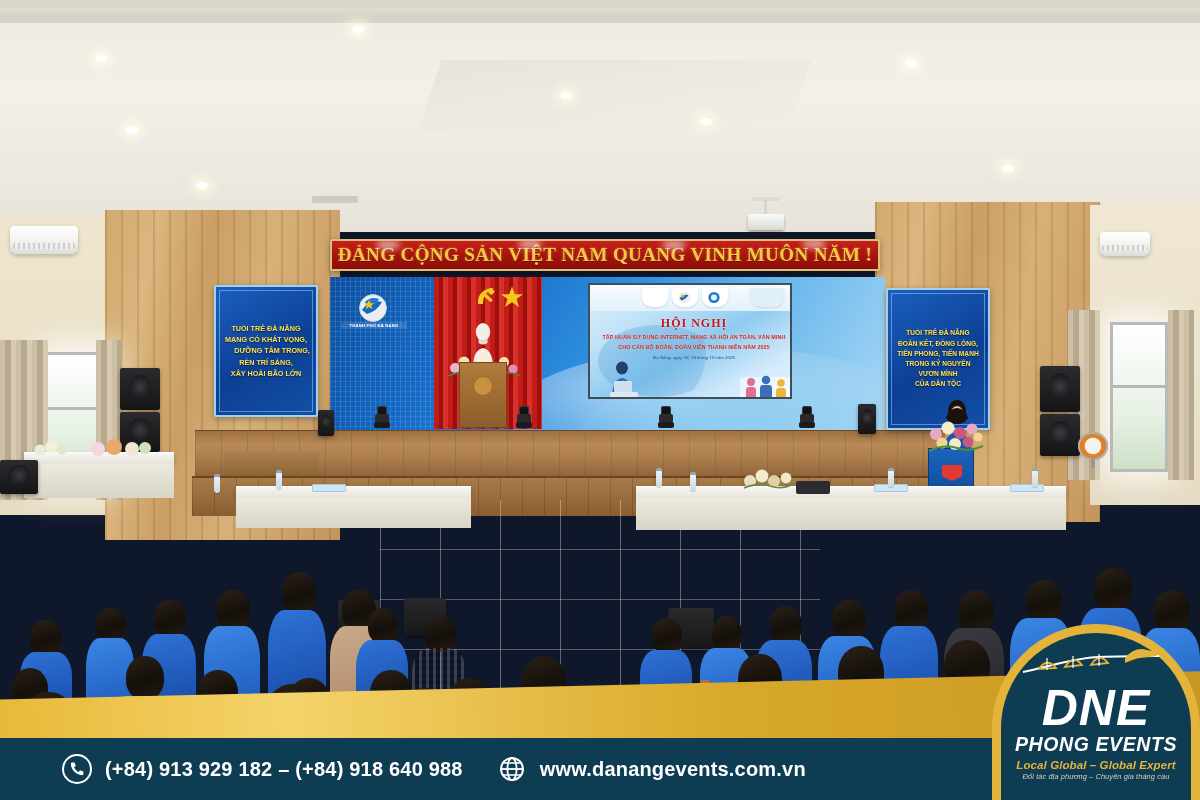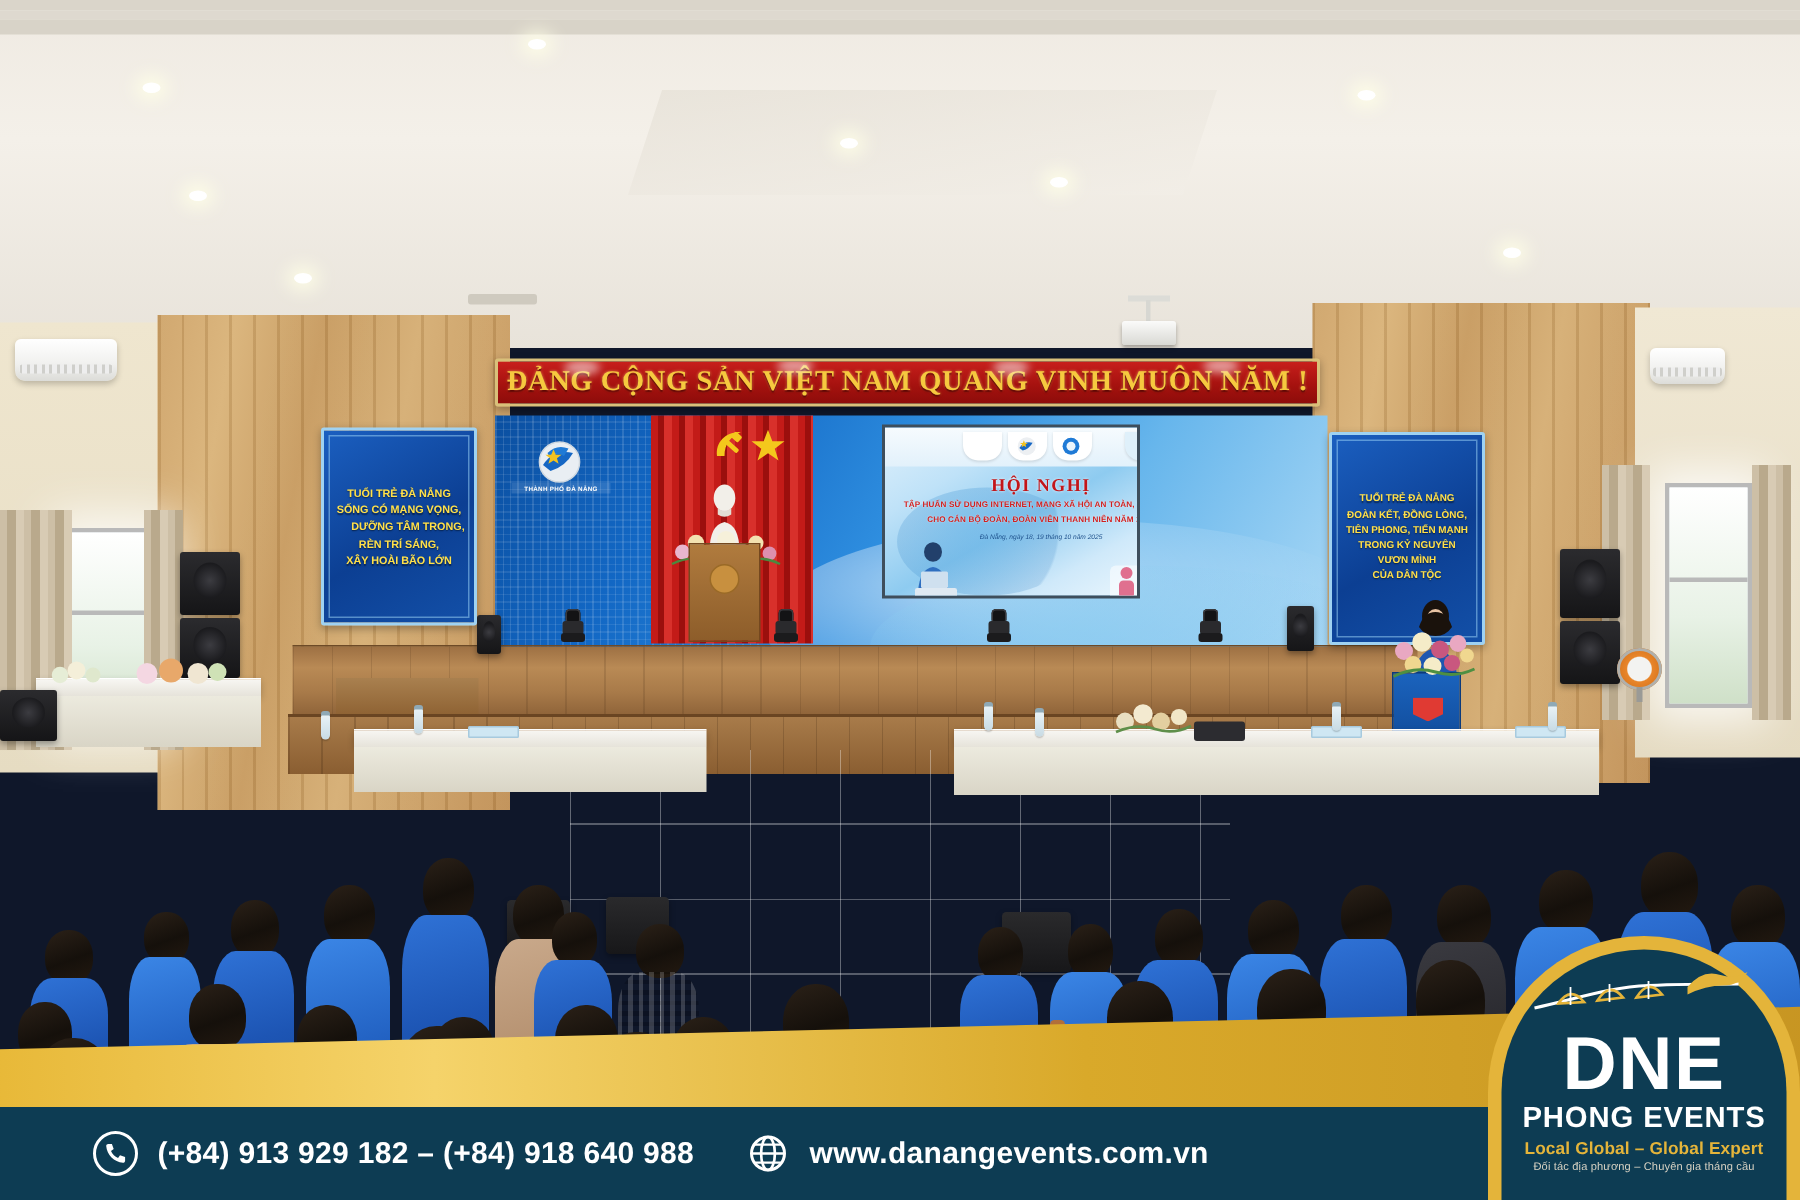--- a/index.html
+++ b/index.html
@@ -87,21 +87,21 @@
      background:repeating-linear-gradient(90deg,#c31b18 0 5px,#9b0f0d 5px 9px,#d8302b 9px 14px); }
   .sickle { position:absolute; left:474px; top:285px; width:26px; height:22px; }
   .bust { position:absolute; left:468px; top:320px; width:30px; height:48px; }
   .podium-main { position:absolute; left:459px; top:362px; width:48px; height:66px;
                  background:linear-gradient(#b07b3e,#8d5d2a); border:1px solid #74481f; }
   .podium-seal { position:absolute; left:473px; top:376px; width:20px; height:20px;
                  border-radius:50%; background:#c8903f; border:1px solid #9a6a27; }
   .flowers-stage { position:absolute; left:446px; top:348px; width:76px; height:32px; }
 
   
-  .led { position:absolute; left:588px; top:283px; width:172px; height:116px;
+  .led { position:absolute; left:588px; top:283px; width:204px; height:116px;
          background:linear-gradient(150deg,#dff0fb 0%,#bfe2f8 28%,#8ecbf0 55%,#cfe9fa 80%,#eaf6fd 100%);
          border:2px solid #3e4e5c; overflow:hidden; }
   .led-globe { position:absolute; left:8px; top:40px; width:120px; height:72px;
      background:radial-gradient(circle at 40% 40%, rgba(90,170,225,.45), rgba(40,120,190,.18) 70%, transparent 72%);
      border-radius:50%; }
   .led-hdrband { position:absolute; left:0; top:0; width:208px; height:26px;
                  background:linear-gradient(#f6fbfe,#e2f1fb); }
   .led-logo-pill { position:absolute; top:3px; height:19px; border-radius:0 0 10px 10px;
                    background:#fff; box-shadow:0 1px 2px rgba(0,0,0,.12); }
   .led-title { position:absolute; left:0; top:31px; width:208px; text-align:center;
@@ -201,21 +201,21 @@
                transform:rotate(-1.35deg); transform-origin:left center; }
   .footer { position:absolute; left:0; bottom:0; width:1200px; height:62px;
             background:#0d3c53; display:flex; align-items:center; }
   .footer-inner { display:flex; align-items:center; gap:34px; padding-left:62px; }
   .contact { display:flex; align-items:center; gap:13px; }
   .cicon { width:30px; height:30px; border-radius:50%; border:2px solid #ffffff;
            display:flex; align-items:center; justify-content:center; flex:0 0 auto; }
   .ctext { color:#ffffff; font-size:20px; font-weight:bold; letter-spacing:.2px; white-space:nowrap; }
 
   
-  .logo-badge { position:absolute; right:0px; bottom:0px; width:216px; height:200px; }
+  .logo-badge { position:absolute; right:0px; bottom:0px; width:216px; height:200px;font-style:italic; }
   .logo-arcwrap { position:absolute; left:0; top:0; width:216px; height:200px; overflow:hidden; }
   .logo-arc { position:absolute; left:8px; top:24px; width:208px; height:210px;
               border-radius:104px 104px 0 0; background:#e4b43a; }
   .logo-arc-in { position:absolute; left:17px; top:33px; width:190px; height:200px;
                  border-radius:95px 95px 0 0; background:#0d3c53; }
   .logo-content { position:absolute; left:17px; top:44px; width:190px; text-align:center; }
   .logo-bridge { height:34px; margin:0 auto 2px; width:150px; }
   .logo-dne { font-size:50px; font-weight:bold; color:#ffffff; letter-spacing:1px; line-height:.96; }
   .logo-name { font-size:19.5px; font-weight:bold; color:#ffffff; letter-spacing:.6px; margin-top:1px; }
   .logo-tag { font-size:11.5px; font-weight:bold; color:#e4b43a; margin-top:3px; letter-spacing:.1px; }
@@ -396,21 +396,21 @@
     <div class="spk" style="left:318px; top:410px; width:16px; height:26px;"></div>
     <div class="spk" style="left:858px; top:404px; width:18px; height:30px;"></div>
     <div class="spk" style="left:120px; top:368px; width:40px; height:42px;"></div>
     <div class="spk" style="left:120px; top:412px; width:40px; height:40px;"></div>
     <div class="spk" style="left:1040px; top:366px; width:40px; height:46px;"></div>
     <div class="spk" style="left:1040px; top:414px; width:40px; height:42px;"></div>
 
     <div class="side-banner" style="left:214px; top:285px; width:104px; height:132px;">
       <div class="inner">
         <div class="line" style="font-size:7.2px;">TUỔI TRẺ ĐÀ NẴNG</div>
-        <div class="line" style="font-size:7.2px;">SỐNG CÓ MẠNG VỌNG,</div>
+        <div class="line" style="font-size:7.2px;">MẠNG CÓ KHÁT VỌNG,</div>
         <div class="line" style="font-size:7.2px;padding-left:12px;">DƯỠNG TÂM TRONG,</div>
         <div class="line" style="font-size:7.2px;">RÈN TRÍ SÁNG,</div>
         <div class="line" style="font-size:7.2px;">XÂY HOÀI BÃO LỚN</div>
       </div>
     </div>
 
     <div class="side-banner" style="left:886px; top:288px; width:104px; height:142px;">
       <div class="inner">
         <div class="line" style="font-size:6.6px;">TUỔI TRẺ ĐÀ NẴNG</div>
         <div class="line" style="font-size:6.6px;">ĐOÀN KẾT, ĐỒNG LÒNG,</div>

